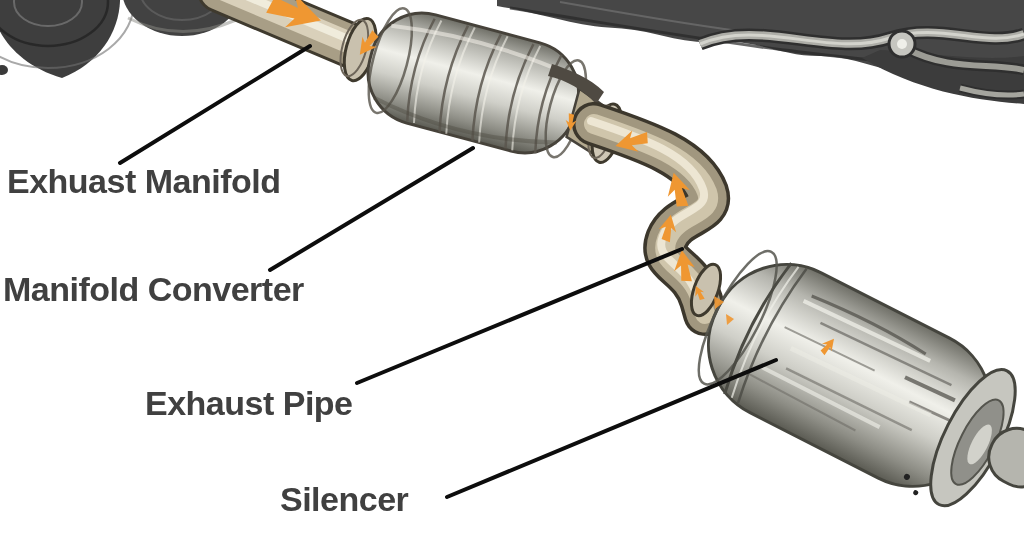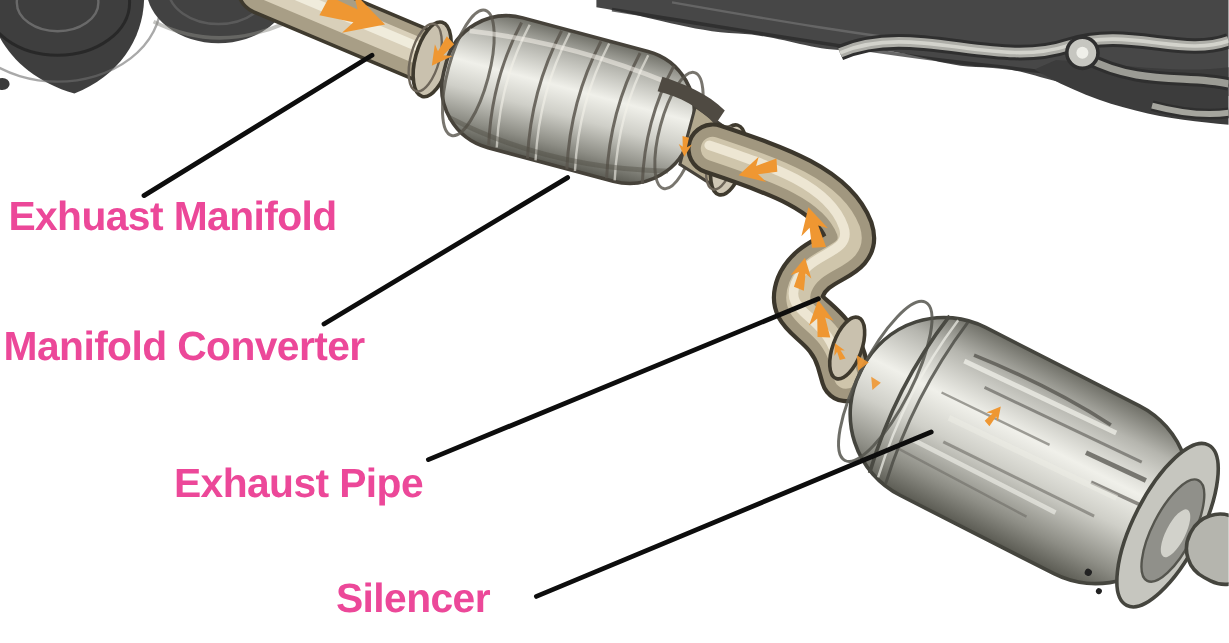--- a/index.html
+++ b/index.html
@@ -10,21 +10,21 @@
     overflow:hidden;
     font-family:"Liberation Sans", sans-serif;
   }
   .illustration{position:absolute;left:0;top:0;}
   .label{
     position:absolute;
     font-weight:700;
     font-size:34px;
     line-height:1;
     letter-spacing:-0.5px;
-    color:#ec4899;
+    color:#404040;
     white-space:nowrap;
     user-select:none;
   }
   .label-manifold{left:7px;top:164px;}
   .label-cat{left:3px;top:272px;}
   .label-pipe{left:145px;top:386px;}
   .label-silencer{left:280px;top:482px;}
 </style>
 </head>
 <body>

